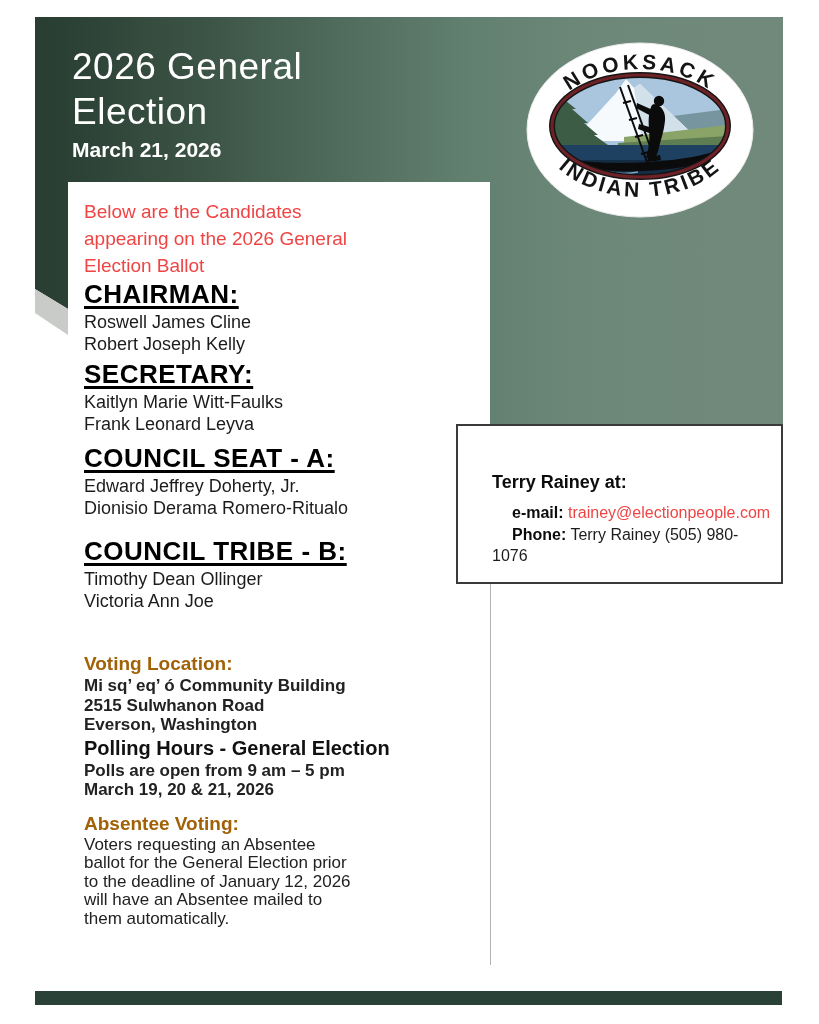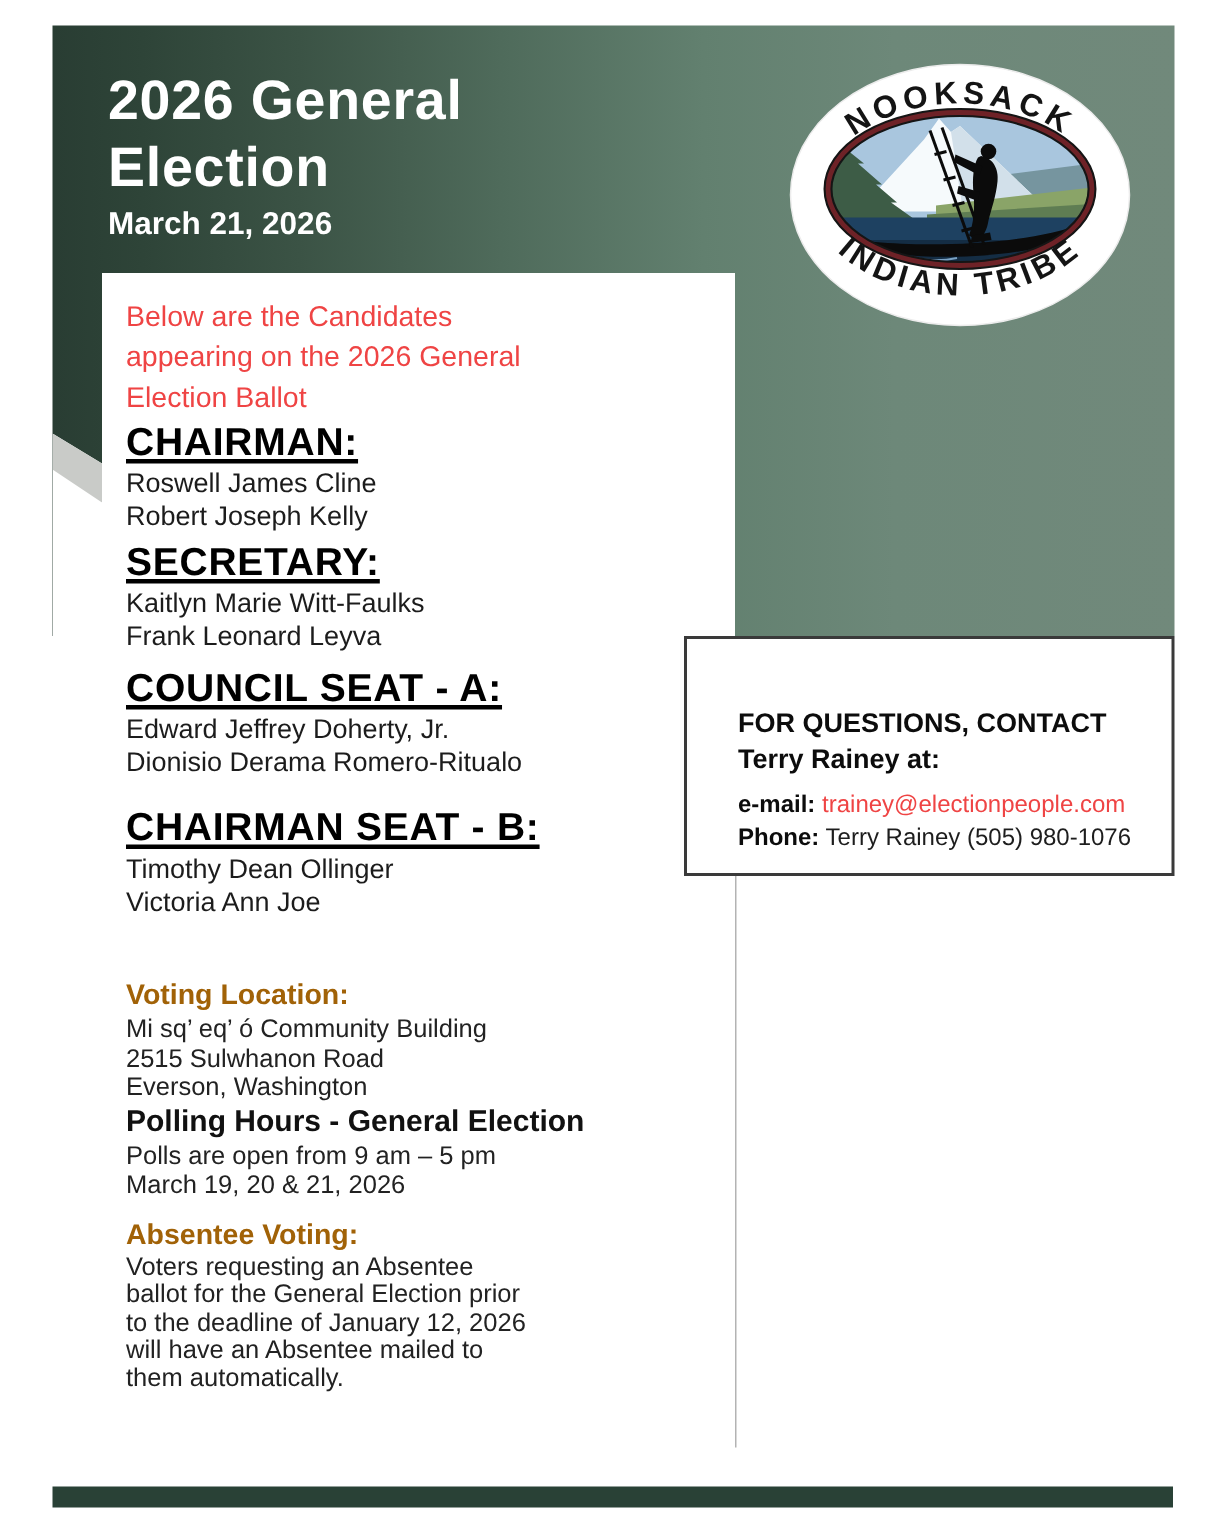--- a/index.html
+++ b/index.html
@@ -15,53 +15,53 @@
   
   .strip-cut{
     position:absolute;left:35px;top:280px;width:33px;height:145px;background:#ffffff;
     clip-path:polygon(0 9px,33px 29px,33px 145px,0 145px);
   }
   .strip-fold{
     position:absolute;left:35px;top:280px;width:33px;height:60px;background:#c9cbc8;
     clip-path:polygon(0 9px,33px 29px,33px 55px,0 33px);
   }
   .title-block{position:absolute;left:72px;top:44px;color:#ffffff;}
-  .title-line{font-size:37px;line-height:45px;font-weight:bold;letter-spacing:.5px;}
+  .title-line{font-size:37px;line-height:45px;font-weight:normal;letter-spacing:.5px;}
   .title-date{font-size:21px;line-height:26px;font-weight:bold;margin-top:3px;}
   
   .content-box{
     position:absolute;left:68px;top:182px;width:422px;height:810px;background:#ffffff;
     padding:16px 0 0 16px;box-sizing:border-box;
   }
   .intro{font-size:19px;line-height:27px;color:#ef4444;}
   .sec-title{
     font-size:26px;line-height:30px;font-weight:bold;color:#000;letter-spacing:.5px;
     text-decoration:underline;text-decoration-thickness:3px;text-underline-offset:3px;
     margin-bottom:2px;
   }
   .sec-chairman{margin-top:0px;}
   .sec-secretary{margin-top:4px;}
   .sec-seat-a{margin-top:8px;}
   .sec-seat-b{margin-top:17px;}
   .name-line{font-size:18px;line-height:22px;color:#1c1c1c;}
   .voting-block{margin-top:40px;}
   .sub-head{font-size:19px;line-height:24px;font-weight:bold;color:#a16207;}
   .sub-head-big{font-size:20px;line-height:25px;font-weight:bold;color:#111;margin-top:1px;}
-  .plain-line{font-size:17px;line-height:19.5px;color:#222;}
+  .plain-line{font-size:17px;line-height:19.5px;color:#222;font-weight:bold;}
   .absentee-block{margin-top:12px;}
   .absentee-line{font-size:17px;line-height:18.5px;color:#222;}
   
   .contact-box{
     position:absolute;left:456px;top:424px;width:327px;height:160px;background:#ffffff;
     border:2px solid #3a3a3a;box-sizing:border-box;padding:44px 10px 0 34px;
   }
   .contact-head{font-size:18px;line-height:24px;font-weight:bold;color:#0c0c0c;}
   .contact-row{font-size:16px;line-height:21.5px;color:#1d1d1d;margin-top:0;}
   .contact-rows{margin-top:8px;}
-  .contact-label{font-weight:bold;color:#0c0c0c;}
+  .contact-label{font-weight:bold;color:#0c0c0c;margin-left:20px;}
   .email-link{color:#ef4444;text-decoration:none;}
   .divider-line{position:absolute;left:490px;top:584px;width:1px;height:381px;background:#b3b3b3;}
   .footer-bar{position:absolute;left:35px;top:991px;width:747px;height:14px;background:#294136;}
   .logo-wrap{position:absolute;left:524px;top:41px;width:232px;height:178px;}
 </style>
 </head>
 <body>
 
 <div class="page">
 
@@ -137,21 +137,21 @@
     <div class="name-line">Robert Joseph Kelly</div>
 
     <div class="sec-title sec-secretary">SECRETARY:</div>
     <div class="name-line">Kaitlyn Marie Witt-Faulks</div>
     <div class="name-line">Frank Leonard Leyva</div>
 
     <div class="sec-title sec-seat-a">COUNCIL SEAT - A:</div>
     <div class="name-line">Edward Jeffrey Doherty, Jr.</div>
     <div class="name-line">Dionisio Derama Romero-Ritualo</div>
 
-    <div class="sec-title sec-seat-b">CHAIRMAN SEAT - B:</div>
+    <div class="sec-title sec-seat-b">COUNCIL TRIBE - B:</div>
     <div class="name-line">Timothy Dean Ollinger</div>
     <div class="name-line">Victoria Ann Joe</div>
 
     <div class="voting-block">
       <div class="sub-head">Voting Location:</div>
       <div class="plain-line">Mi sq’ eq’ ó Community Building</div>
       <div class="plain-line">2515 Sulwhanon Road</div>
       <div class="plain-line">Everson, Washington</div>
       <div class="sub-head-big">Polling Hours - General Election</div>
       <div class="plain-line">Polls are open from 9 am – 5 pm</div>
@@ -162,21 +162,20 @@
       <div class="sub-head">Absentee Voting:</div>
       <div class="absentee-line">Voters requesting an Absentee</div>
       <div class="absentee-line">ballot for the General Election prior</div>
       <div class="absentee-line">to the deadline of January 12, 2026</div>
       <div class="absentee-line">will have an Absentee mailed to</div>
       <div class="absentee-line">them automatically.</div>
     </div>
   </div>
 
   <div class="contact-box">
-    <div class="contact-head">FOR QUESTIONS, CONTACT</div>
     <div class="contact-head">Terry Rainey at:</div>
     <div class="contact-rows">
       <div class="contact-row">
         <span class="contact-label">e-mail:</span>
         <a class="email-link" href="#">trainey@electionpeople.com</a>
       </div>
       <div class="contact-row">
         <span class="contact-label">Phone:</span>
         <span>Terry Rainey (505) 980-1076</span>
       </div>

